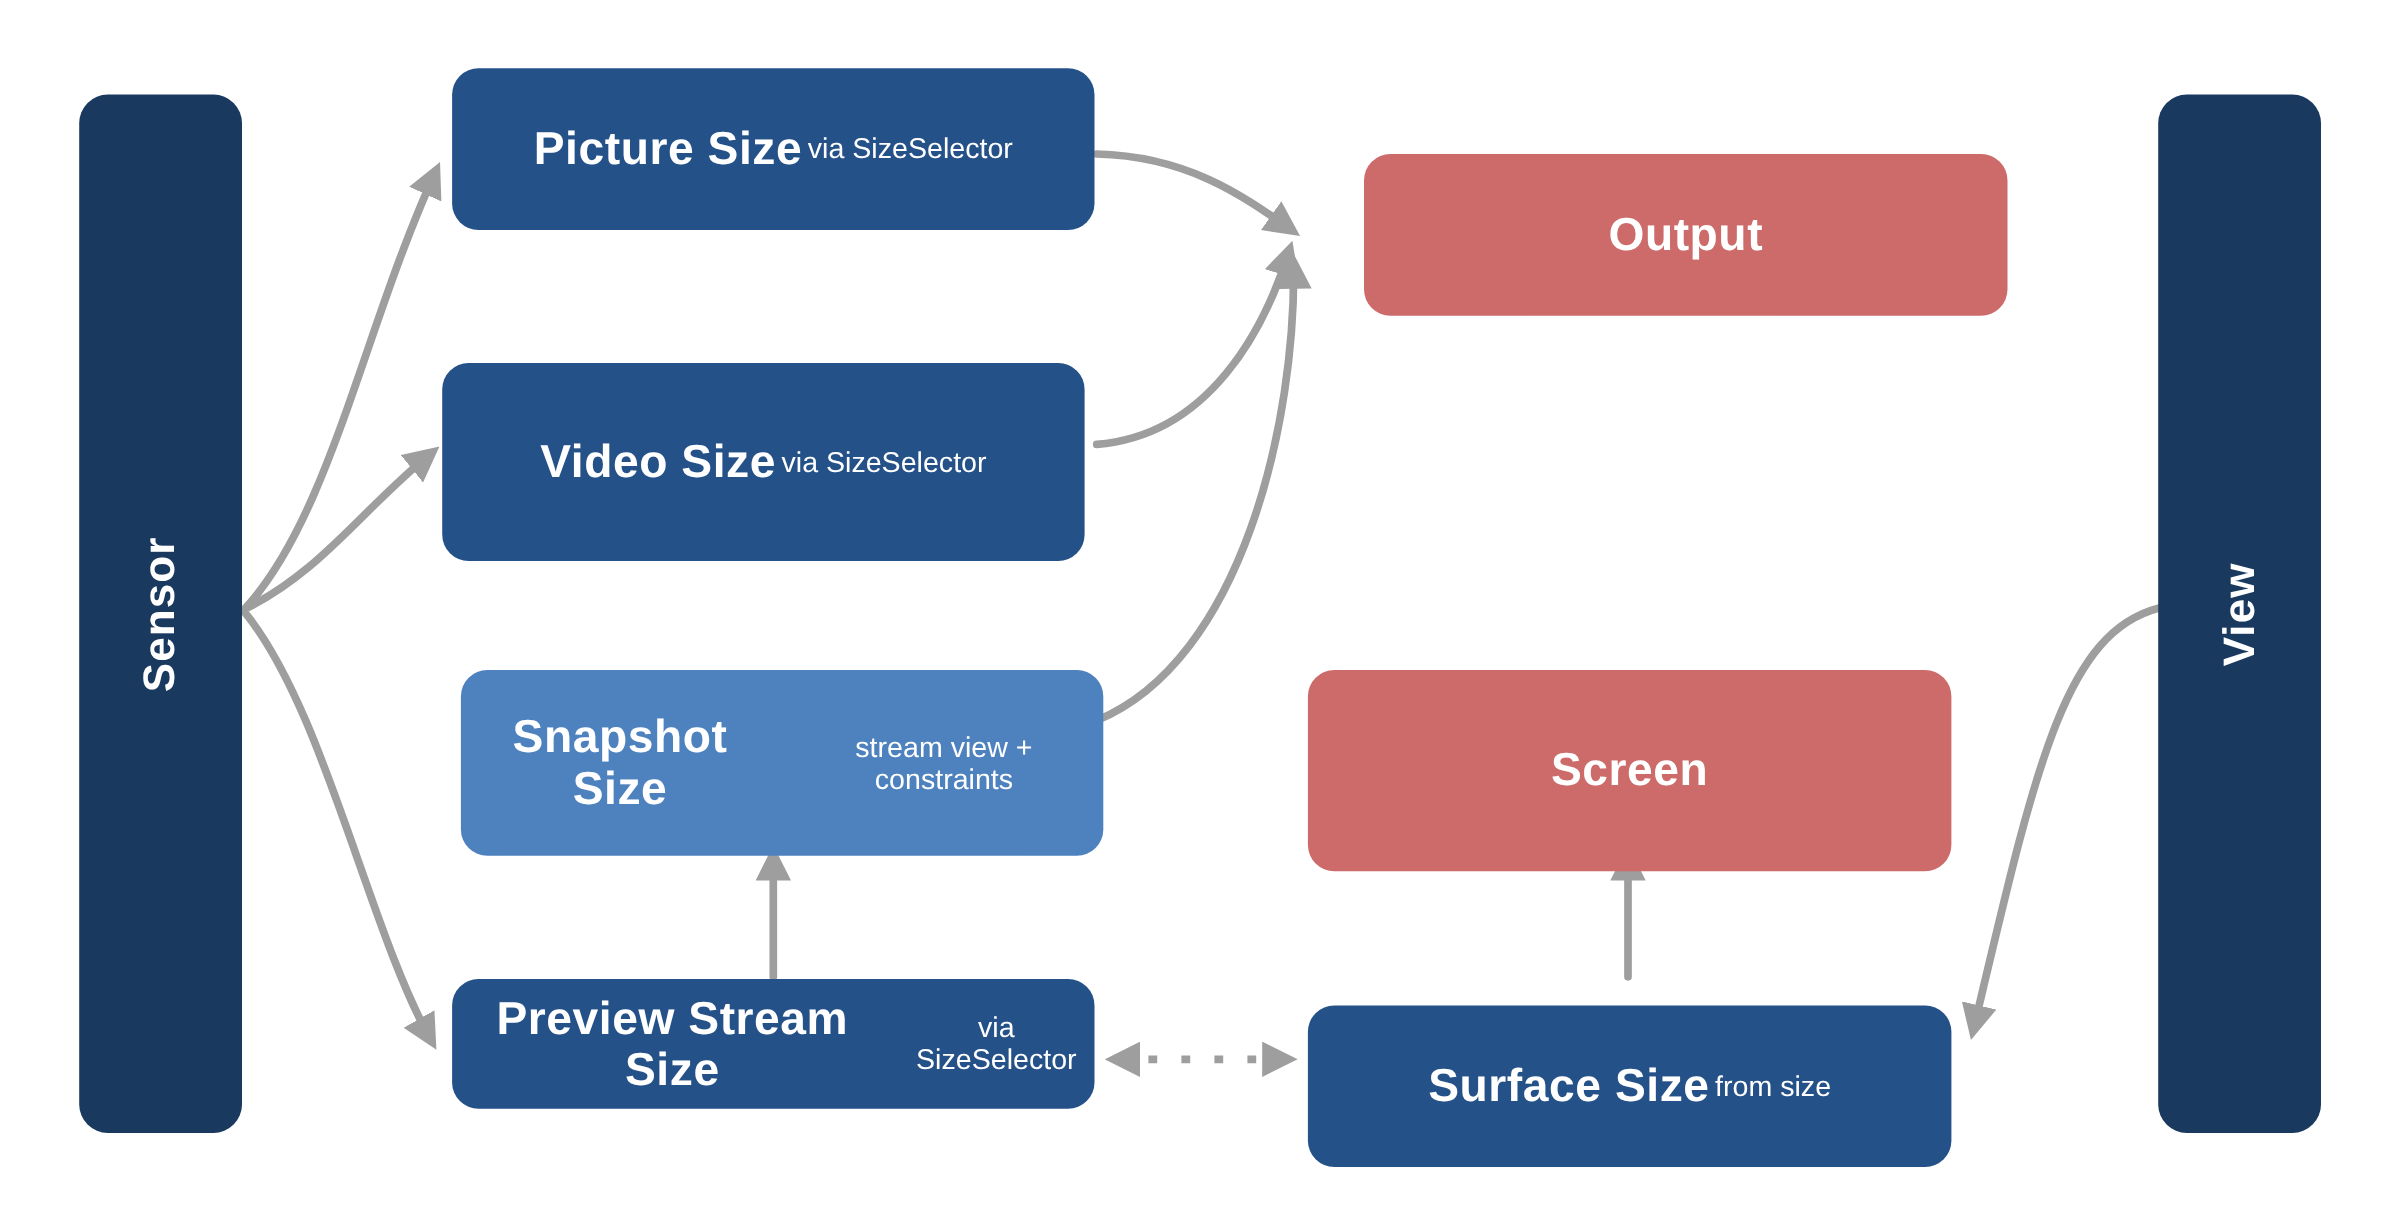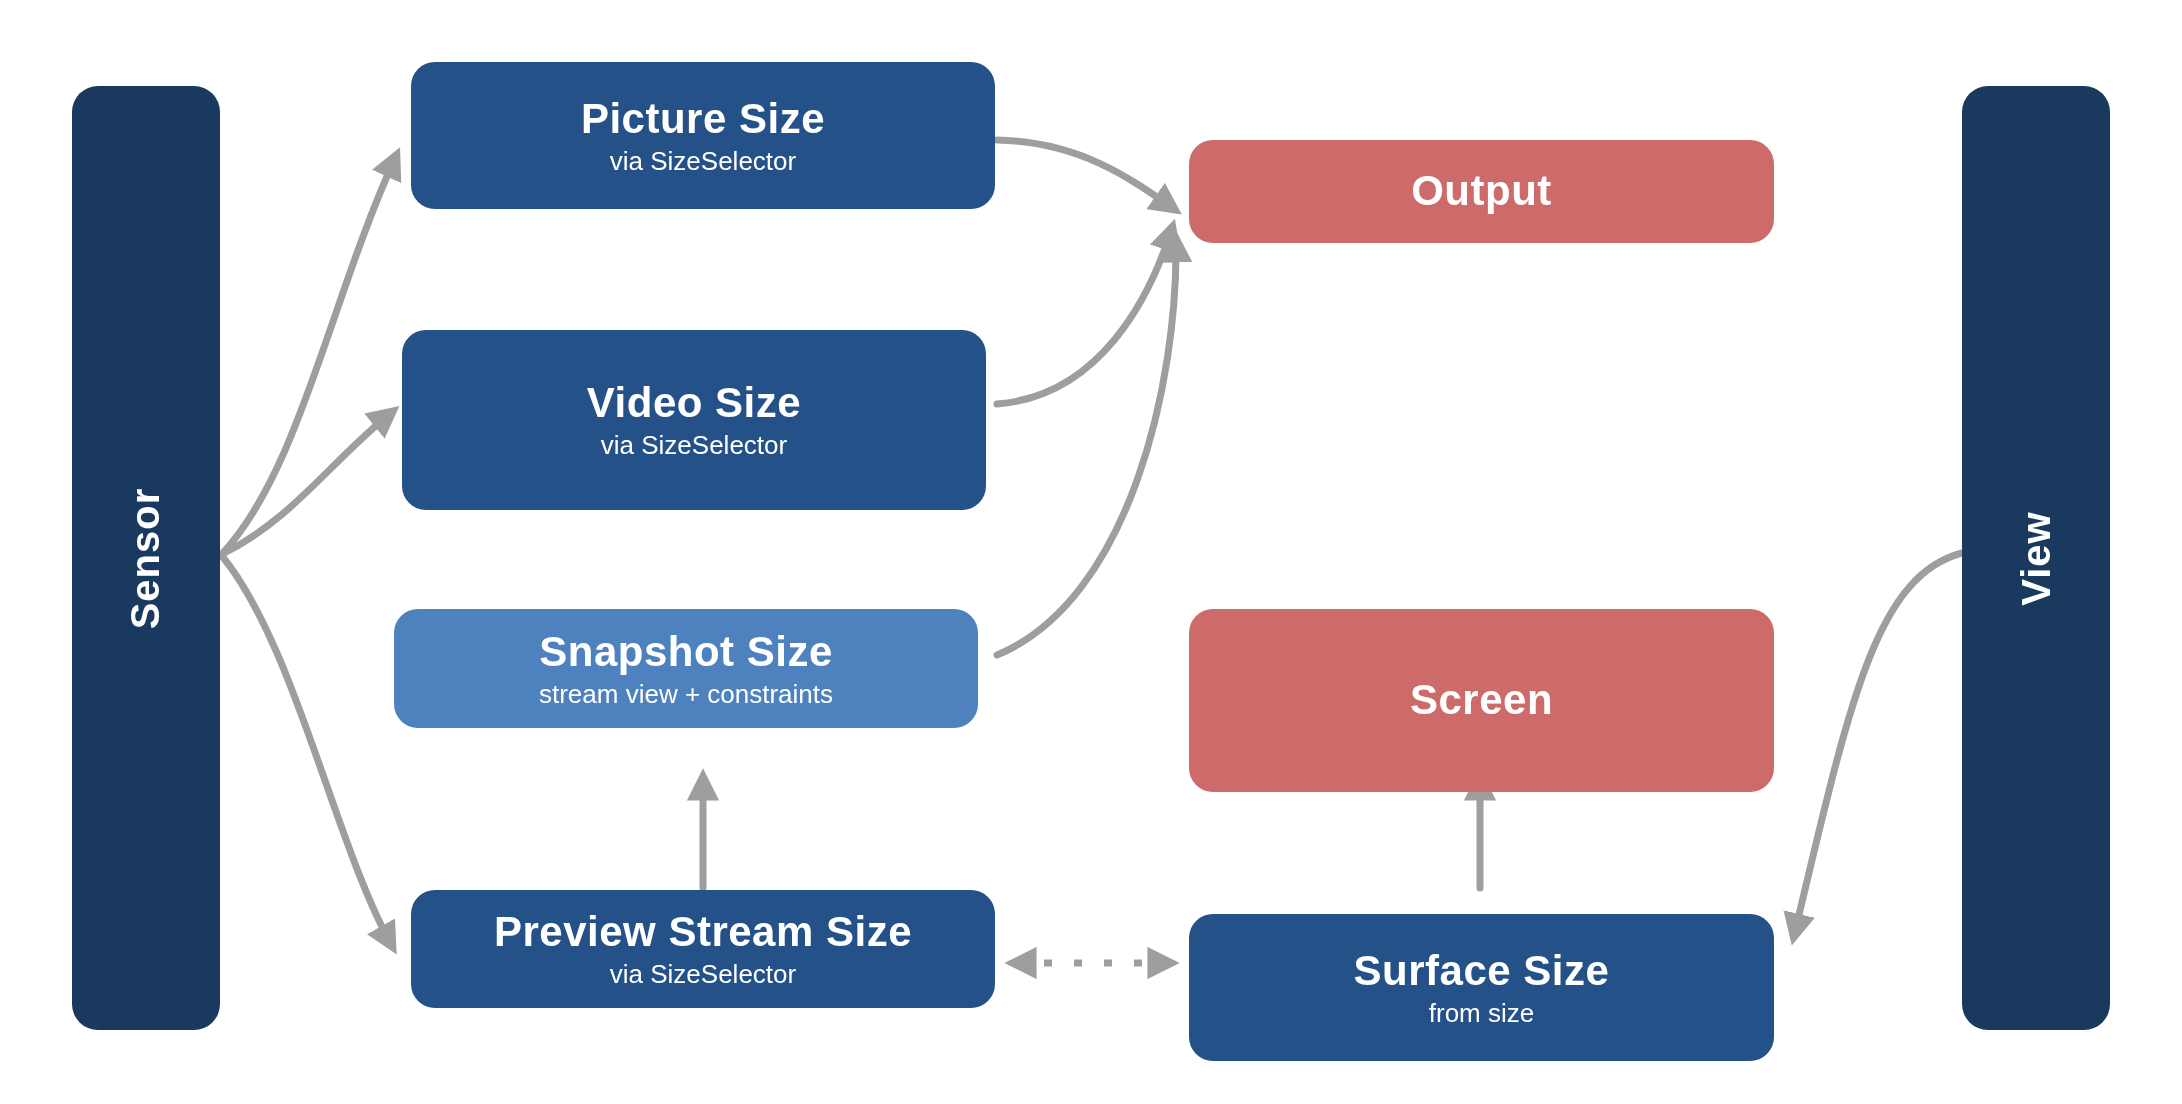--- a/index.html
+++ b/index.html
@@ -21,21 +21,21 @@
     display:flex;align-items:center;justify-content:center;
   }
   .bar-label{
     transform:rotate(-90deg);
     color:var(--text,#ffffff);font-size:40px;font-weight:bold;
     white-space:nowrap;letter-spacing:1px;
   }
 
   .node{
     position:absolute;border-radius:24px;
-    display:flex;flex-direction:column;align-items:center;justify-content:center;
+    display:flex;flex-direction:row;align-items:center;justify-content:center;
     gap:5px;color:var(--text,#ffffff);text-align:center;
   }
   .node .title{font-size:42px;font-weight:bold;letter-spacing:0.5px;line-height:1.1;}
   .node .subtitle{font-size:26px;font-weight:400;line-height:1.1;}
   .node.blue{background:var(--blue,#255189);}
   .node.lightblue{background:var(--light-blue,#4e82bf);}
   .node.red{background:var(--red,#cc6b69);}
 </style>
 </head>
 <body>
@@ -76,31 +76,31 @@
   <div class="node blue" style="left:411px;top:62px;width:584px;height:147px">
     <div class="title">Picture Size</div>
     <div class="subtitle">via SizeSelector</div>
   </div>
 
   <div class="node blue" style="left:402px;top:330px;width:584px;height:180px">
     <div class="title">Video Size</div>
     <div class="subtitle">via SizeSelector</div>
   </div>
 
-  <div class="node lightblue" style="left:394px;top:609px;width:584px;height:119px">
+  <div class="node lightblue" style="left:419px;top:609px;width:584px;height:169px">
     <div class="title">Snapshot Size</div>
     <div class="subtitle">stream view + constraints</div>
   </div>
 
   <div class="node blue" style="left:411px;top:890px;width:584px;height:118px">
     <div class="title">Preview Stream Size</div>
     <div class="subtitle">via SizeSelector</div>
   </div>
 
-  <div class="node red" style="left:1189px;top:140px;width:585px;height:103px">
+  <div class="node red" style="left:1240px;top:140px;width:585px;height:147px">
     <div class="title">Output</div>
   </div>
 
   <div class="node red" style="left:1189px;top:609px;width:585px;height:183px">
     <div class="title">Screen</div>
   </div>
 
   <div class="node blue" style="left:1189px;top:914px;width:585px;height:147px">
     <div class="title">Surface Size</div>
     <div class="subtitle">from size</div>

